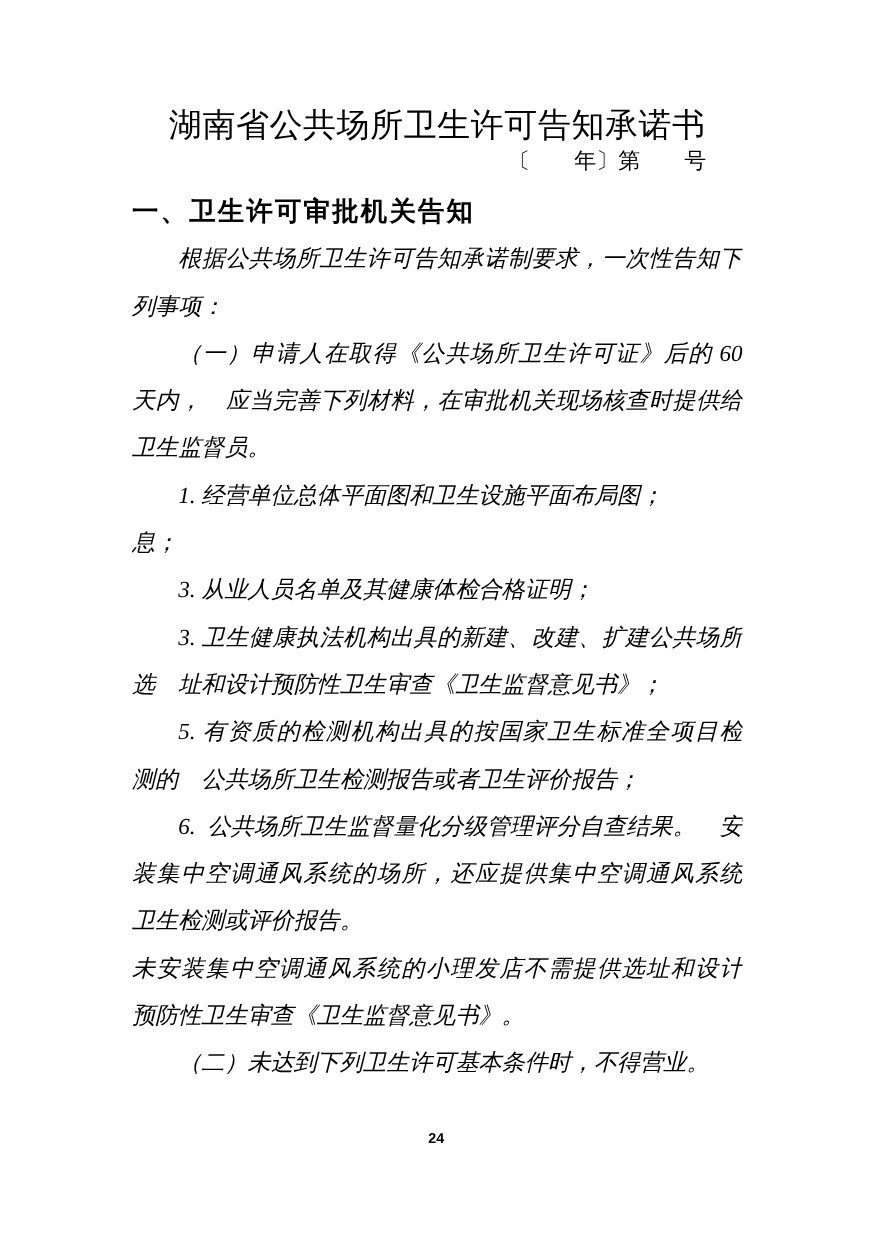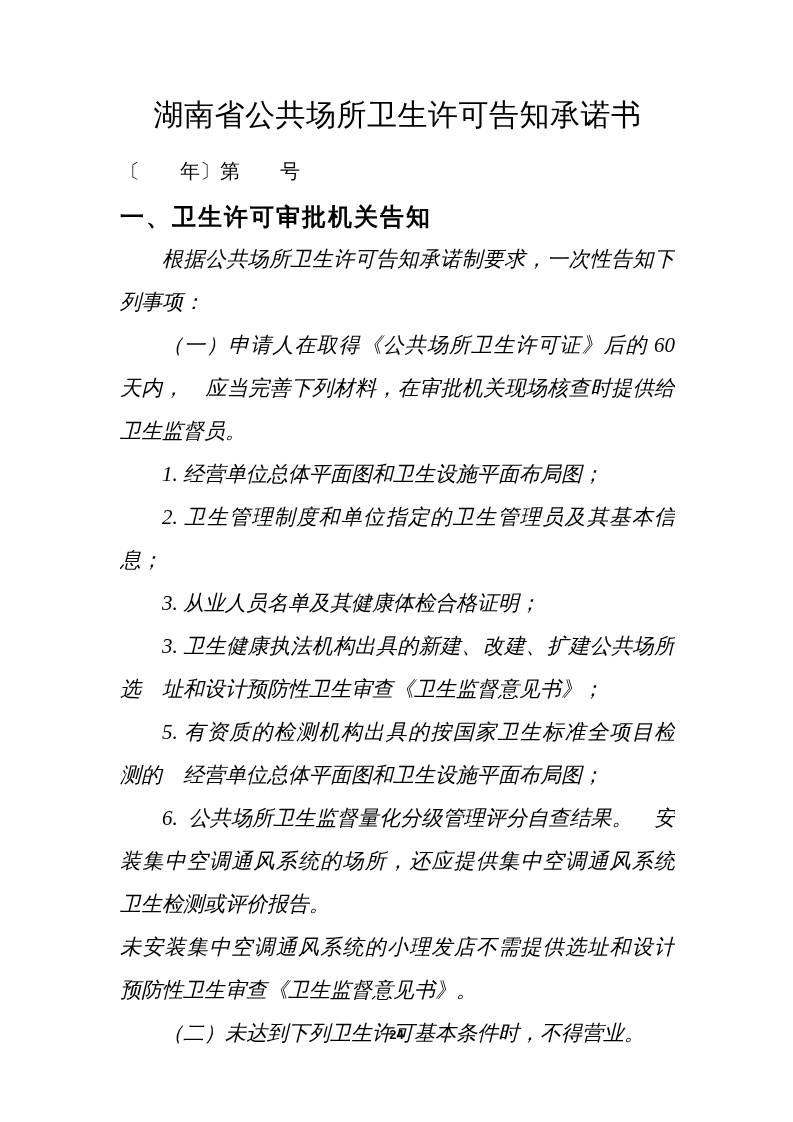--- a/index.html
+++ b/index.html
@@ -22,23 +22,24 @@
   .title {
     margin: 0;
     font-size: 30px;
     font-weight: 400;
     line-height: 38px;
     text-align: center;
     letter-spacing: 0.5px;
     white-space: nowrap;
   }
   .docnum {
-    margin-top: 24px;
+    margin-top: 0;
     font-size: 20px;
     line-height: 26px;
+    text-align: right;
     padding-right: 33px;
     white-space: pre;
   }
   .heading {
     margin: 18px 0 0 0;
     font-family: "Liberation Sans", "DejaVu Sans", sans-serif;
     font-size: 24px;
     font-weight: 700;
     line-height: 30px;
     letter-spacing: 2px;
@@ -84,27 +85,26 @@
 
   <h2 class="heading">一、卫生许可审批机关告知</h2>
 
   <div class="body">
       <div class="line indent">根据公共场所卫生许可告知承诺制要求，一次性告知下</div>
       <div class="line end">列事项：</div>
       <div class="line indent">（一）申请人在取得《公共场所卫生许可证》后的 60</div>
       <div class="line">天内，　应当完善下列材料，在审批机关现场核查时提供给</div>
       <div class="line end">卫生监督员。</div>
       <div class="line indent end">1. 经营单位总体平面图和卫生设施平面布局图；</div>
-      <div class="line indent">2. 卫生管理制度和单位指定的卫生管理员及其基本信</div>
       <div class="line end">息；</div>
       <div class="line indent end">3. 从业人员名单及其健康体检合格证明；</div>
       <div class="line indent">3. 卫生健康执法机构出具的新建、改建、扩建公共场所</div>
       <div class="line end">选　址和设计预防性卫生审查《卫生监督意见书》；</div>
       <div class="line indent">5. 有资质的检测机构出具的按国家卫生标准全项目检</div>
-      <div class="line end">测的　经营单位总体平面图和卫生设施平面布局图；</div>
+      <div class="line end">测的　公共场所卫生检测报告或者卫生评价报告；</div>
       <div class="line indent">6.  公共场所卫生监督量化分级管理评分自查结果。　安</div>
       <div class="line">装集中空调通风系统的场所，还应提供集中空调通风系统</div>
       <div class="line end">卫生检测或评价报告。</div>
       <div class="line">未安装集中空调通风系统的小理发店不需提供选址和设计</div>
       <div class="line end">预防性卫生审查《卫生监督意见书》。</div>
       <div class="line indent end">（二）未达到下列卫生许可基本条件时，不得营业。</div>
     </div>
 
   <div class="pageno">24</div>
 </div>

